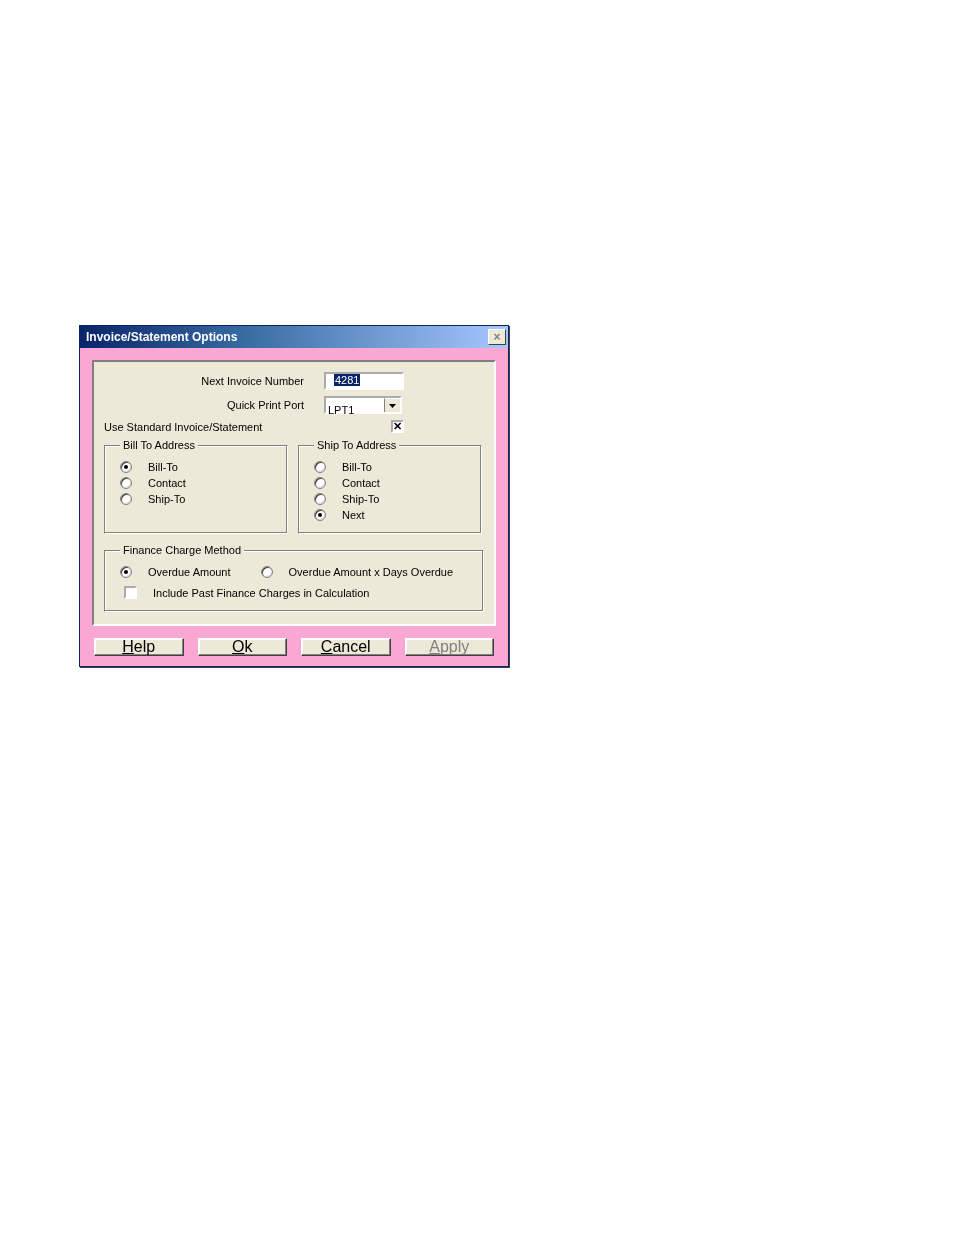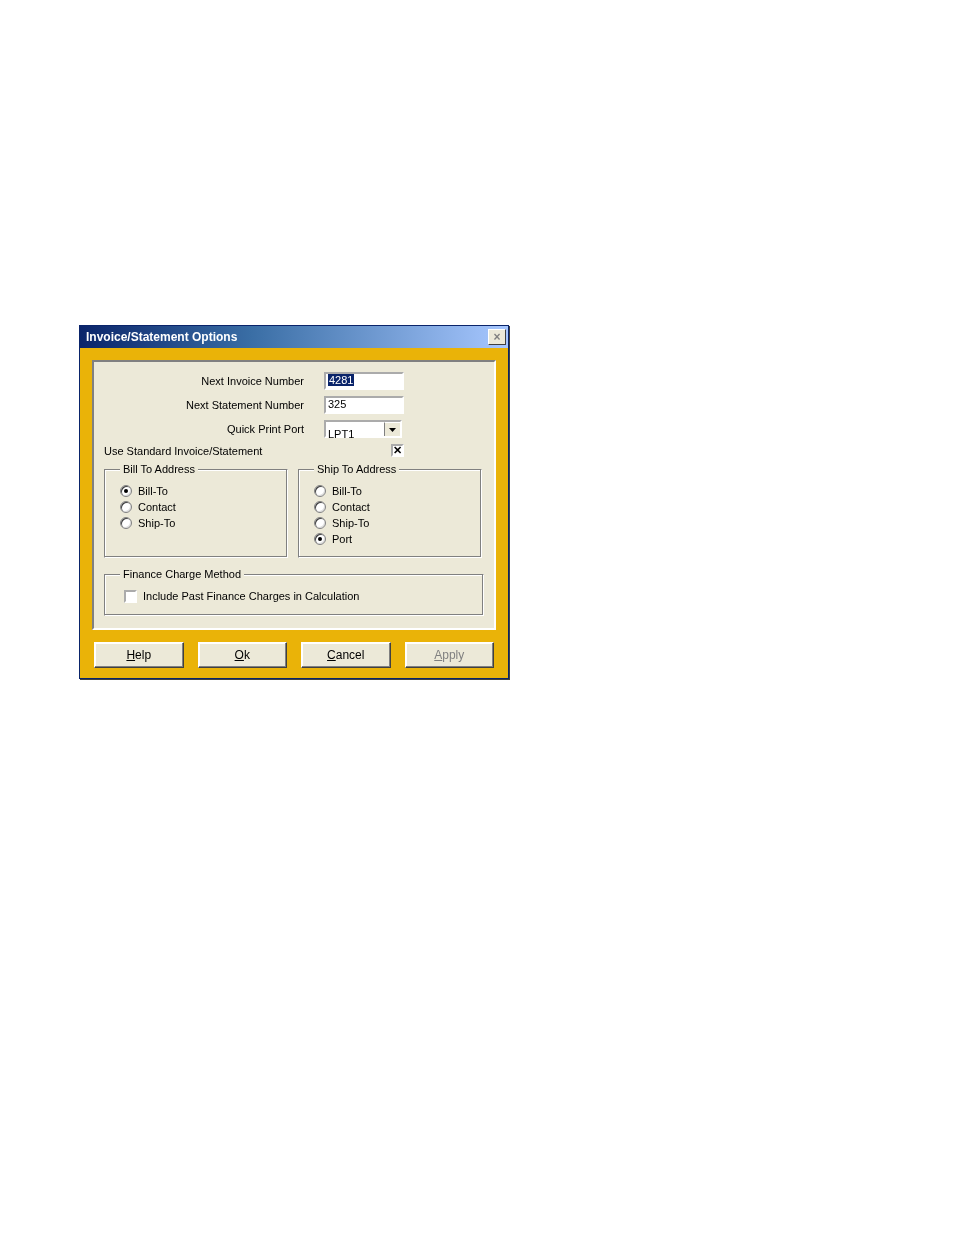--- a/index.html
+++ b/index.html
@@ -10,21 +10,21 @@
     font-family: "Tahoma", "MS Sans Serif", sans-serif;
     font-size: 11px;
   }
   .page { width: 954px; height: 1235px; position: relative; }
 
   .dialog {
     position: absolute;
     left: 79px;
     top: 325px;
     width: 430px;
-    background: #eab308;
+    background: #f9a8d4;
     border: 1px solid #0a246a;
     box-shadow: 1px 1px 0 #404040;
   }
   .titlebar {
     height: 22px;
     background: linear-gradient(to right, #0a246a 0%, #3a6ea5 40%, #a7c7ff 100%);
     color: #ffffff;
     display: flex;
     align-items: center;
     justify-content: space-between;
@@ -64,21 +64,21 @@
     text-align: right;
     padding-right: 20px;
   }
   .txt {
     height: 18px;
     width: 80px;
     border: 2px inset #ffffff;
     background: #ffffff;
     font-family: inherit;
     font-size: 11px;
-    padding: 0 2px;
+    padding: 0 8px;
   }
   .txt.sel {
     background: #ffffff;
   }
   .txt.sel .seltext {
     background: #0a246a;
     color: #ffffff;
     padding: 0 1px;
   }
   .combo {
@@ -131,23 +131,23 @@
   fieldset.grp legend {
     padding: 0 3px;
     background: #ece9d8;
     color: #000;
   }
   .grp.billto { width: 184px; }
   .grp.shipto { width: 184px; }
   .grp.fcm { width: 100%; margin-top: 10px; }
 
   .radio-row, .check-row {
-    display: flex; align-items: flex-start;
+    display: flex; align-items: flex-end;
     margin: 4px 0;
-    gap: 6px;
+    gap: 16px;
   }
   .radio {
     width: 12px; height: 12px; border-radius: 50%;
     border: 1px solid #808080;
     background: #ffffff;
     box-shadow: inset 1px 1px 0 #404040, inset -1px -1px 0 #dfdfdf;
     display: inline-flex; align-items: center; justify-content: center;
   }
   .radio.sel::after {
     content: "";
@@ -161,28 +161,28 @@
   }
 
   .btn-row {
     display: flex;
     gap: 14px;
     margin-top: 12px;
     padding: 0 2px;
   }
   .btn {
     flex: 1;
-    height: 26px;
+    height: 18px;
     background: #ece9d8;
     border: 1px solid #ffffff;
     border-right-color: #404040;
     border-bottom-color: #404040;
     box-shadow: inset -1px -1px 0 #808080, inset 1px 1px 0 #ffffff;
     display: flex; align-items: center; justify-content: center;
-    font-family: inherit; font-size: 12px;
+    font-family: inherit; font-size: 16px;
     color: #000;
   }
   .btn.disabled { color: #808080; }
   .mn { text-decoration: underline; }
 </style>
 </head>
 <body>
 
 <div class="page">
 
@@ -197,26 +197,20 @@
     <div class="dlg-body">
       <div class="panel-inset">
 
         <div class="form-row">
           <span class="lbl">Next Invoice Number</span>
           <div class="txt sel">
             <span class="seltext">4281</span>
           </div>
         </div>
 
-        <div class="form-row">
-          <span class="lbl">Next Statement Number</span>
-          <div class="txt">
-            <span>325</span>
-          </div>
-        </div>
 
         <div class="form-row">
           <span class="lbl">Quick Print Port</span>
           <div class="combo">
             <span class="combo-text">LPT1</span>
             <span class="combo-btn">
               <svg viewBox="0 0 7 4">
                   <polygon points="0,0 7,0 3.5,4" fill="#000"></polygon>
                 </svg>
             </span>
@@ -258,28 +252,38 @@
             <div class="radio-row">
               <span class="radio"></span>
               <span>Contact</span>
             </div>
             <div class="radio-row">
               <span class="radio"></span>
               <span>Ship-To</span>
             </div>
             <div class="radio-row">
               <span class="radio sel"></span>
-              <span>Port</span>
+              <span>Next</span>
             </div>
           </fieldset>
 
         </div>
 
         <fieldset class="grp fcm">
           <legend>Finance Charge Method</legend>
+          <div class="fcm-row1">
+            <div class="radio-row">
+              <span class="radio sel"></span>
+              <span>Overdue Amount</span>
+            </div>
+            <div class="radio-row">
+              <span class="radio"></span>
+              <span>Overdue Amount x Days Overdue</span>
+            </div>
+          </div>
           <div class="check-row">
             <span class="chk empty"></span>
             <span>Include Past Finance Charges in Calculation</span>
           </div>
         </fieldset>
 
       </div>
 
       <div class="btn-row">
         <div class="btn">

